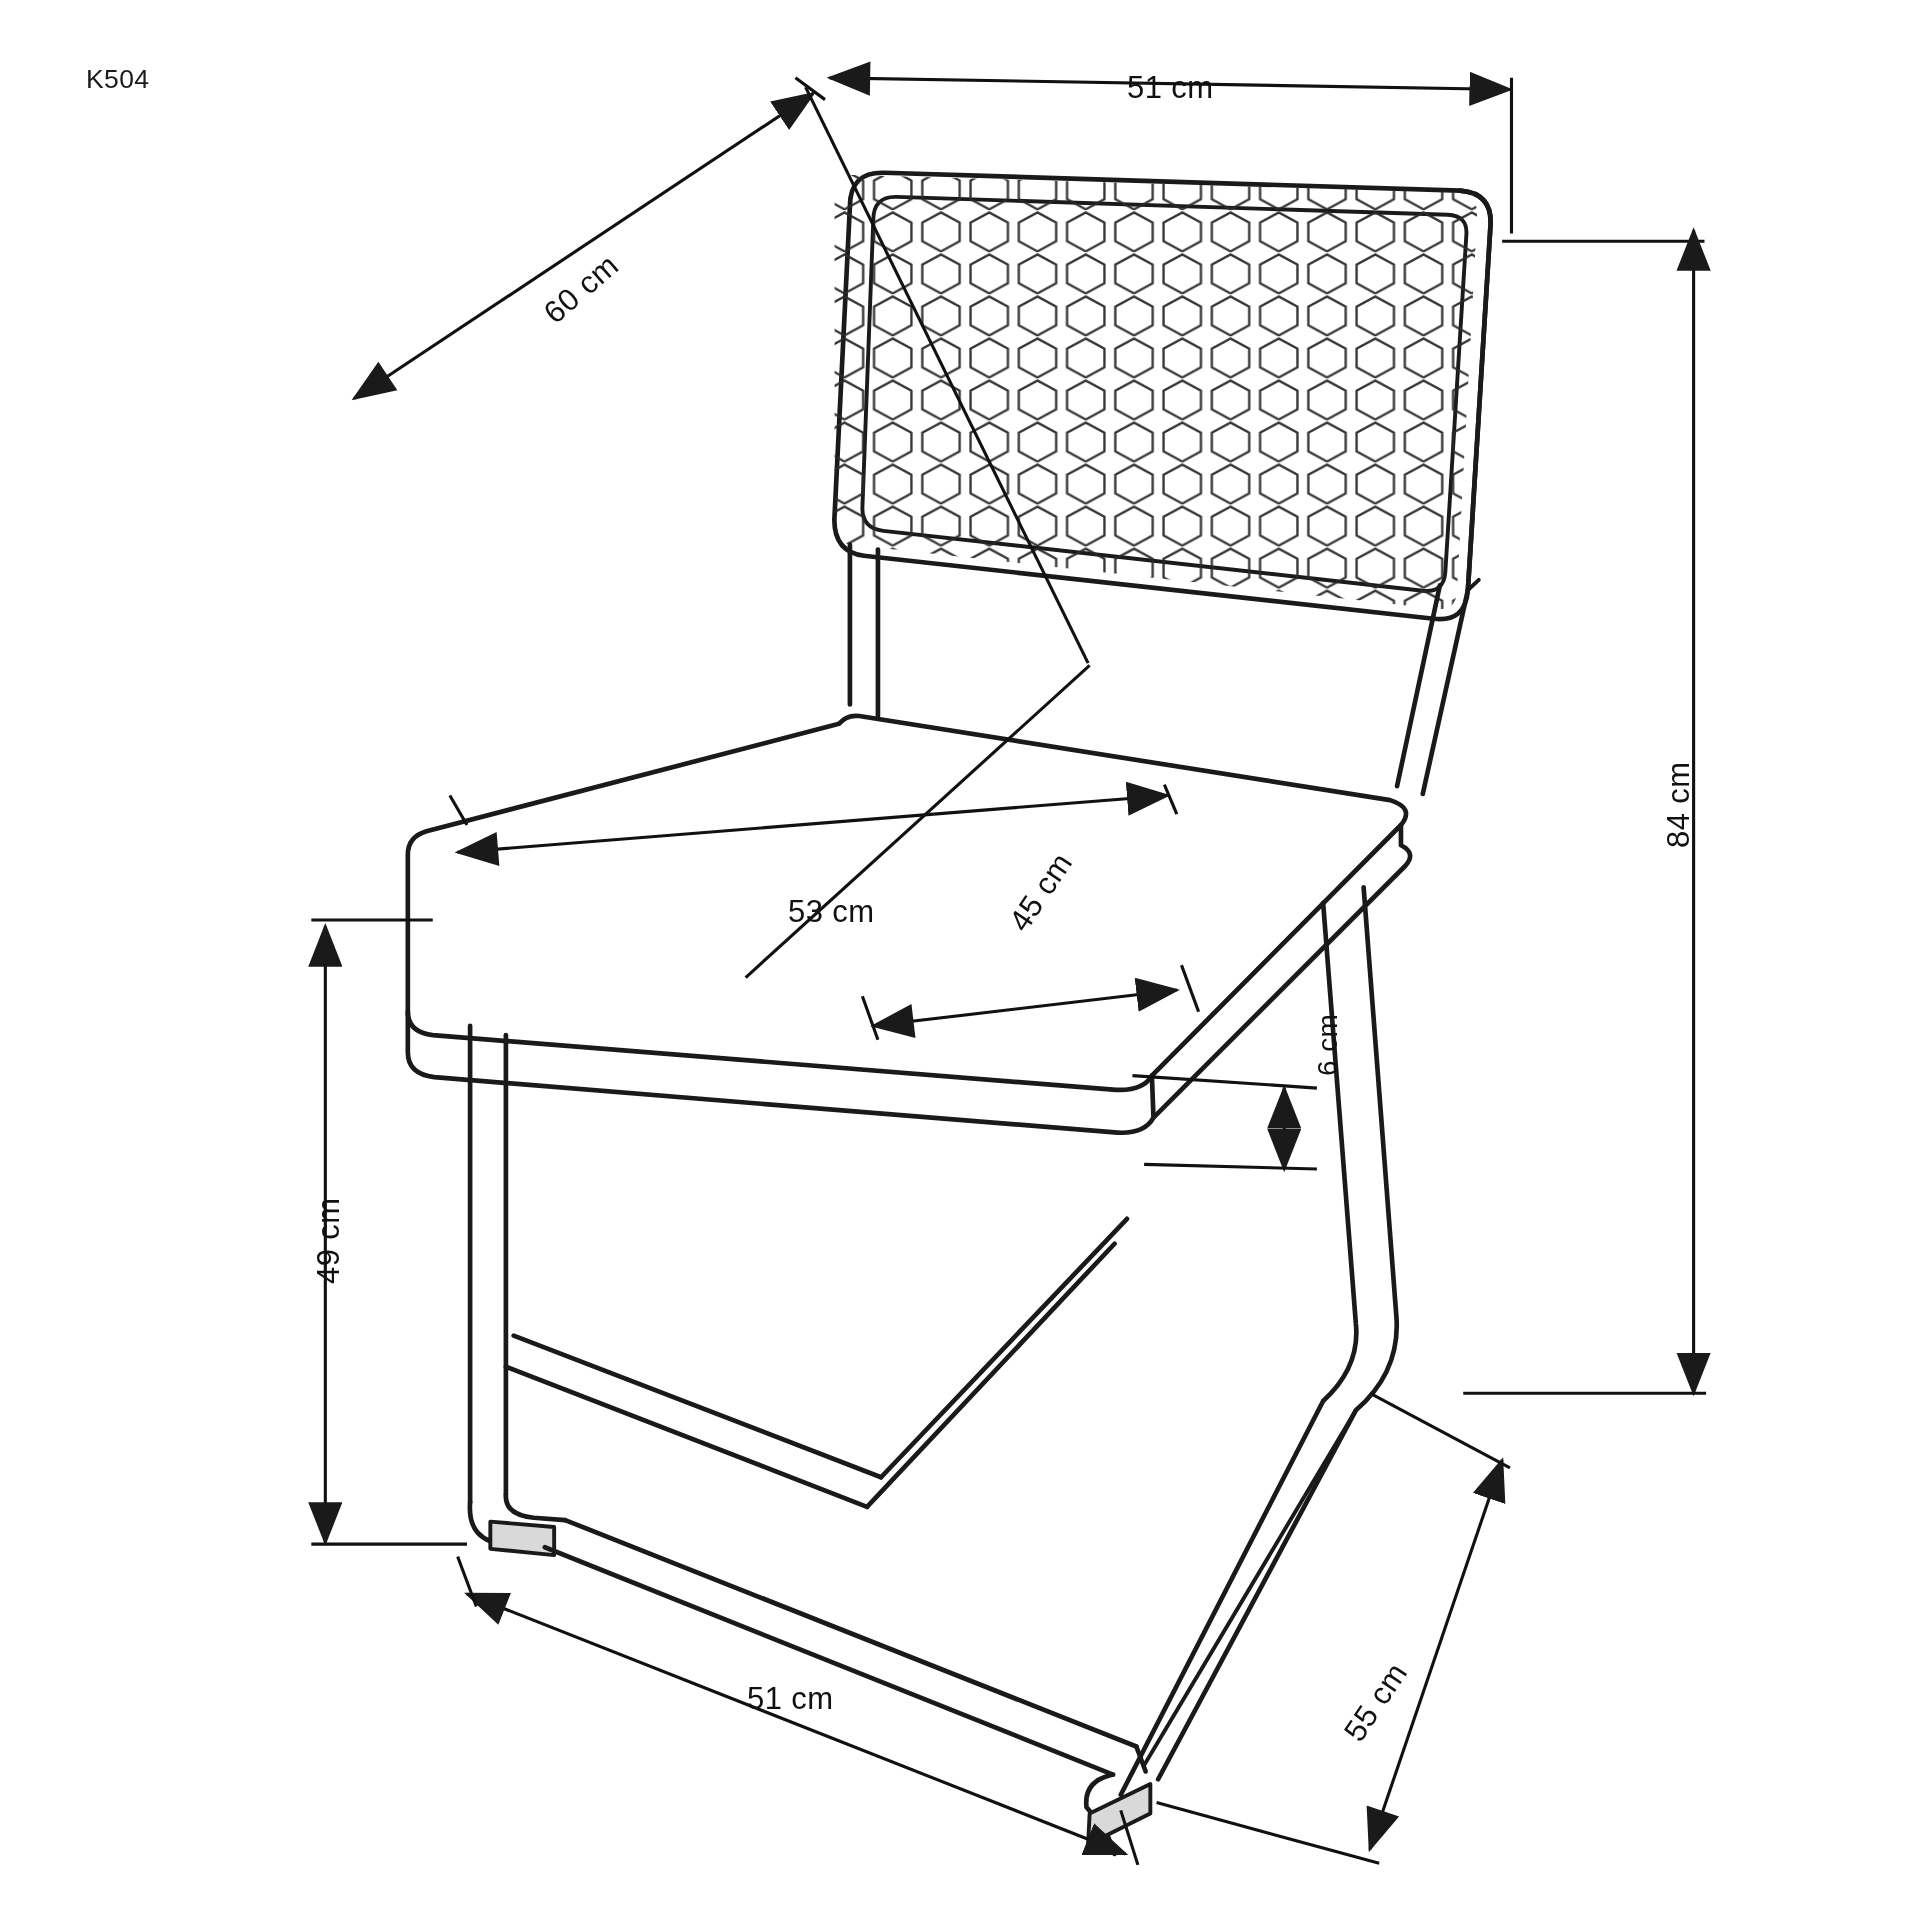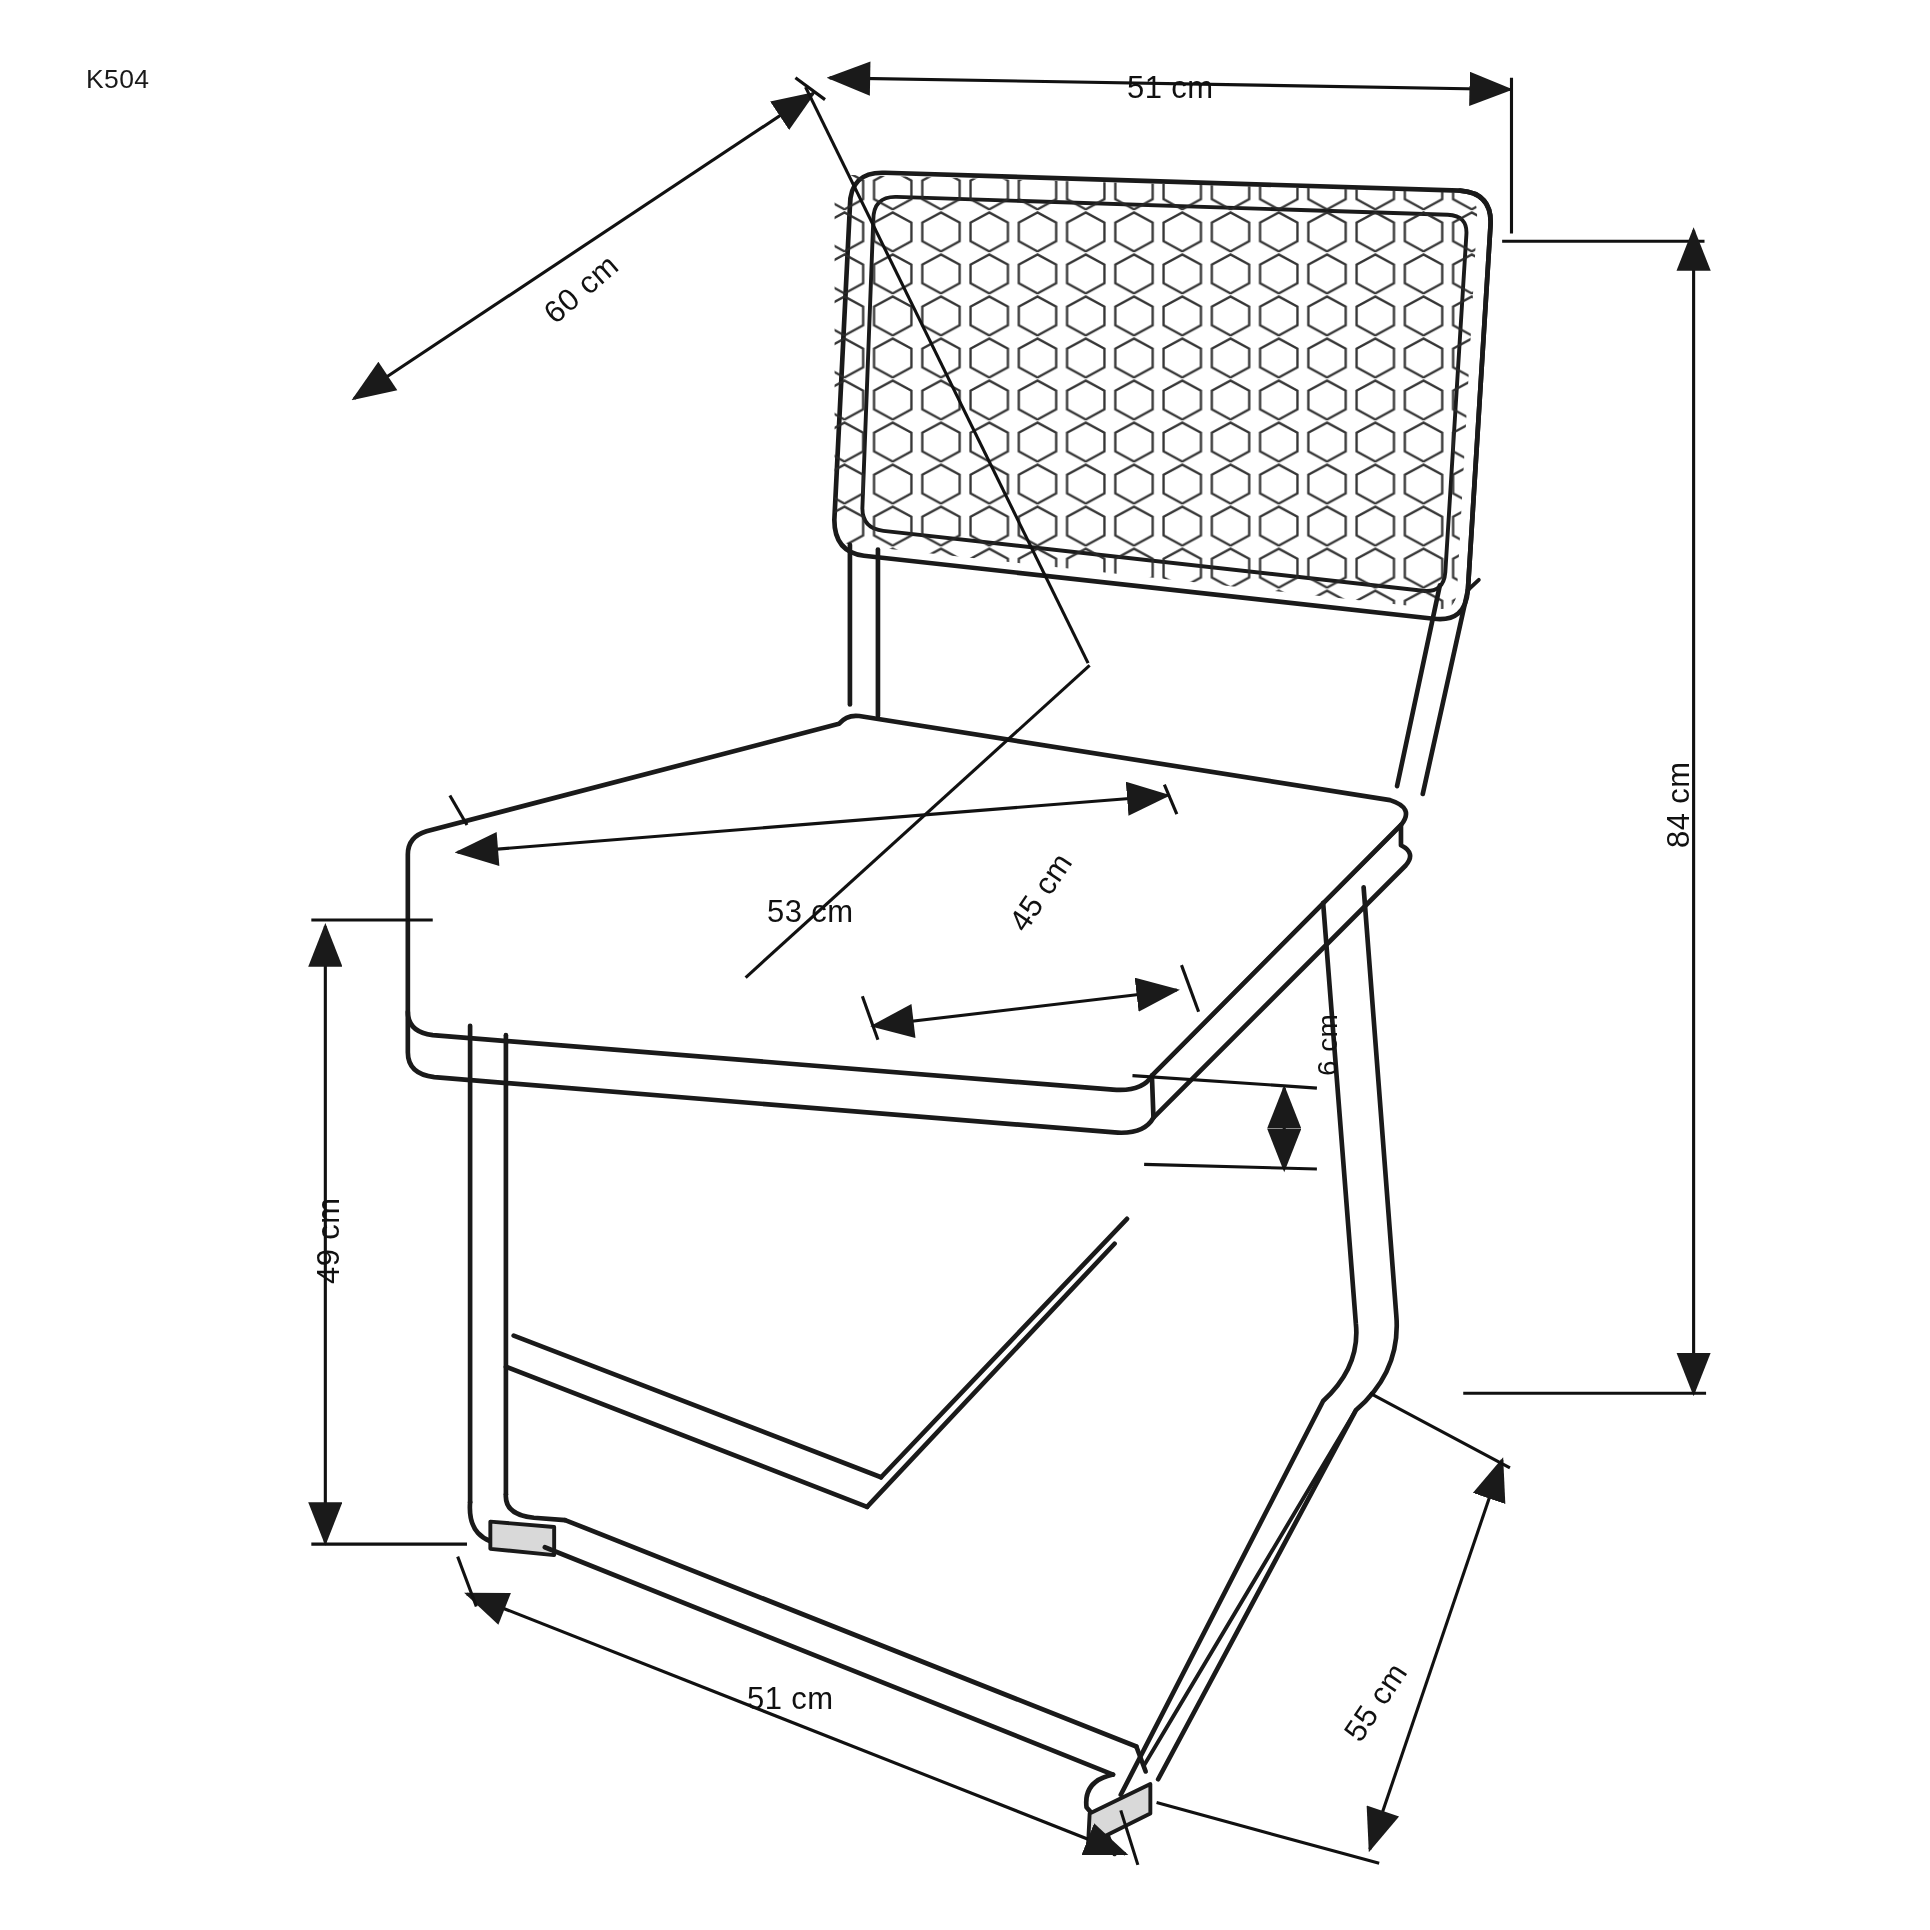--- a/index.html
+++ b/index.html
@@ -203,21 +203,21 @@
       <line x1="1760" y1="1790" x2="1940" y2="1886"></line>
     </g>
   </svg>
 
   <div class="dim-label" style="left:1127px; top:70px;">51 cm</div>
 
   <div class="dim-label rot90" style="left:1661px; top:848px;">84 cm</div>
 
   <div class="dim-label rot-diag" style="left:537px; top:304px;">60 cm</div>
 
-  <div class="dim-label" style="left:767px; top:894px;">53 cm</div>
+  <div class="dim-label" style="left:788px; top:894px;">53 cm</div>
 
   <div class="dim-label rot-diag2" style="left:1002px; top:918px;">45 cm</div>
 
   <div class="dim-label rot90" style="left:1312px; top:1076px; font-size:28px;">6 cm</div>
 
   <div class="dim-label rot90" style="left:311px; top:1284px;">49 cm</div>
 
   <div class="dim-label" style="left:747px; top:1681px;">51 cm</div>
 
   <div class="dim-label rot-diag2" style="left:1337px; top:1728px;">55 cm</div>

